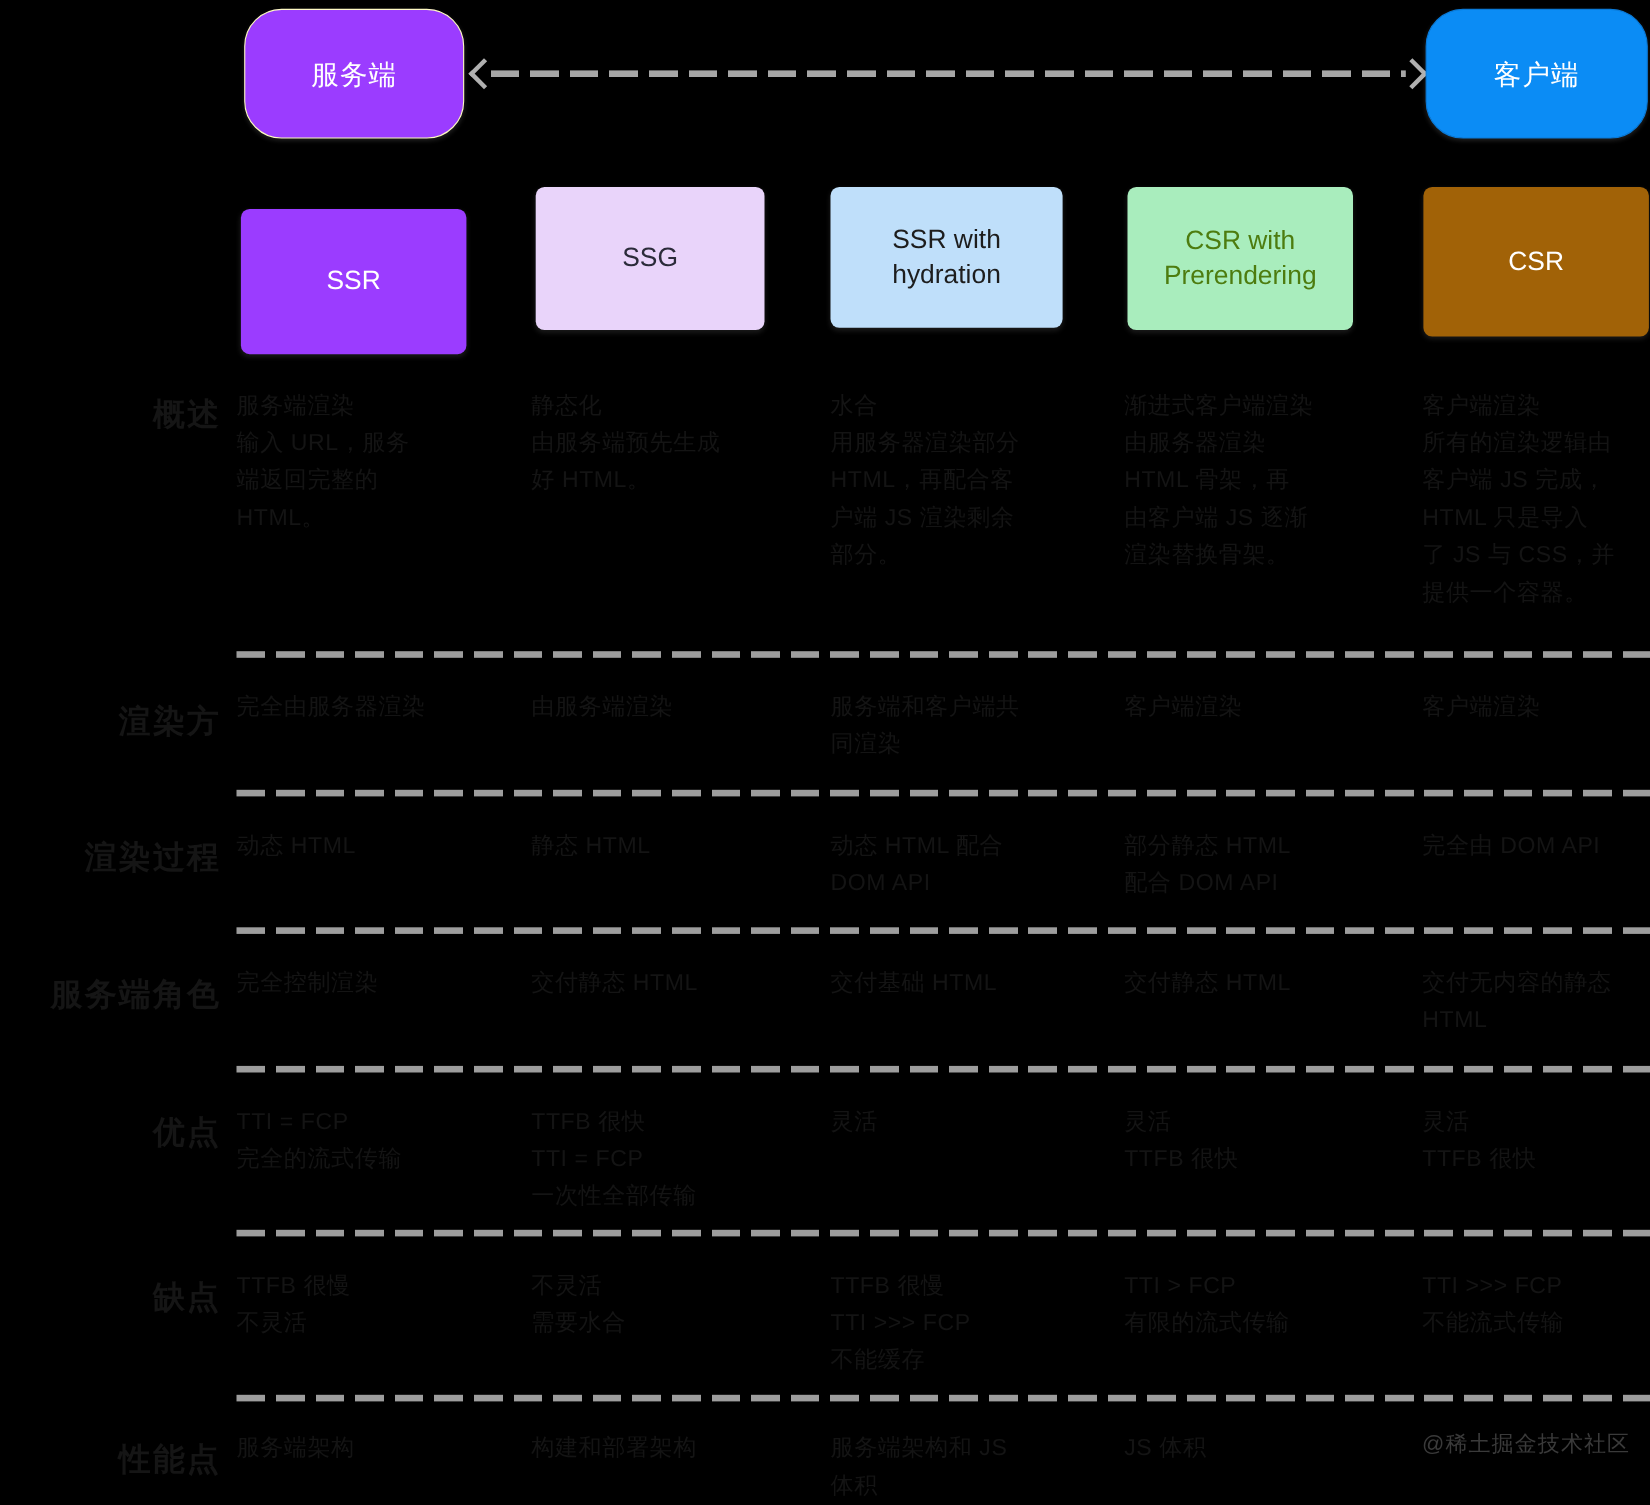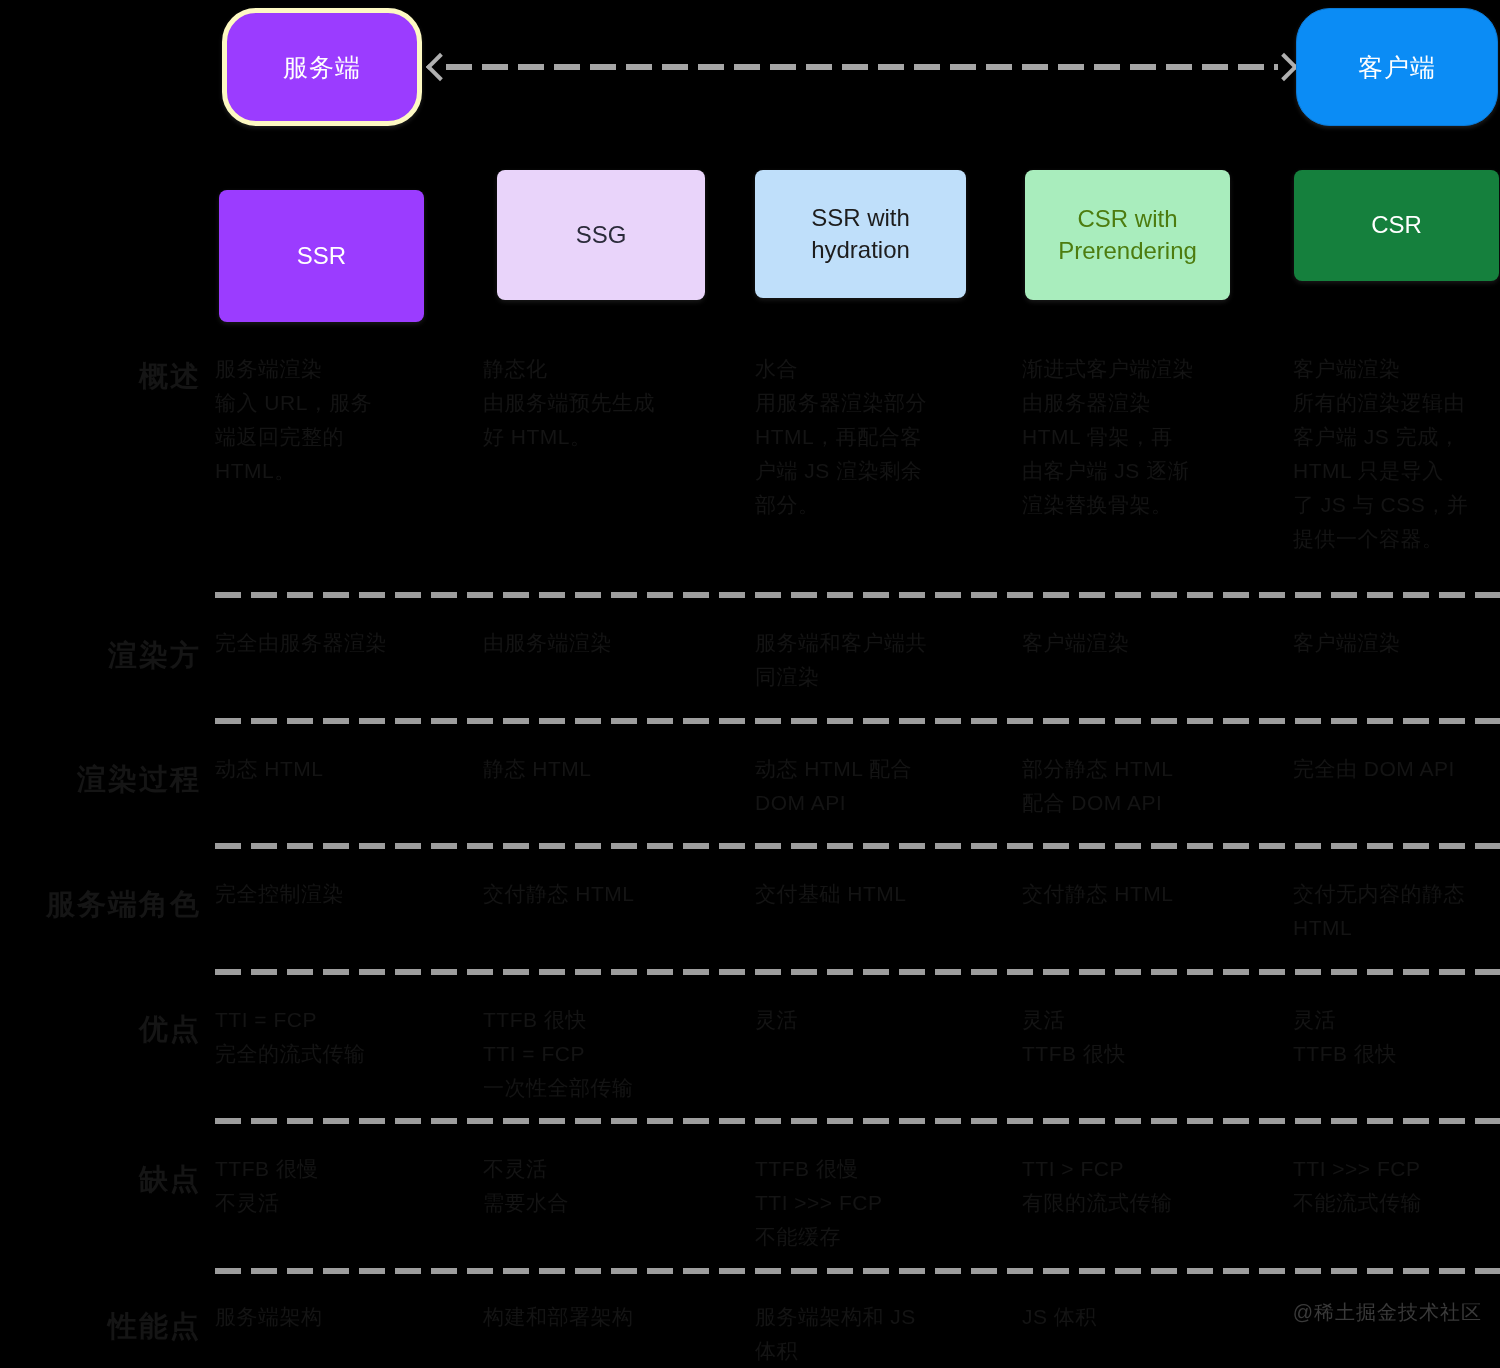--- a/index.html
+++ b/index.html
@@ -26,21 +26,21 @@
     justify-content: center;
     border-radius: 34px;
     font-size: 25px;
     color: #ffffff;
     letter-spacing: 1px;
     box-shadow: 0 2px 4px rgba(255,255,255,0.12);
   }
   .pill.server {
     left: 222px; top: 8px; width: 200px; height: 118px;
     background: #9b3cff;
-    border: 5px solid #fef9c3;
+    border: 1px solid #fef9c3;
   }
   .pill.client {
     left: 1296px; top: 8px; width: 202px; height: 118px;
     background: #0b8cf5;
     border: 1px solid #0a7ad8;
     justify-content: center;
   }
 
   
   .axis-arrow {
@@ -140,32 +140,32 @@
   </div>
 
   <div class="pill client">
     <span>客户端</span>
   </div>
 
   <div id="grid">
       <div class="col-head" style="left: 219px; top: 170px; width: 205px; height: 132px; background: rgb(155, 60, 255); color: rgb(255, 255, 255); margin-top: 20px;">
         <span style="white-space: pre-line;">SSR</span>
       </div>
-      <div class="col-head" style="left: 497px; top: 170px; width: 208px; height: 130px; background: rgb(233, 212, 250); color: rgb(43, 43, 58);">
+      <div class="col-head" style="left: 487px; top: 170px; width: 208px; height: 130px; background: rgb(233, 212, 250); color: rgb(43, 43, 58);">
         <span style="white-space: pre-line;">SSG</span>
       </div>
       <div class="col-head" style="left: 755px; top: 170px; width: 211px; height: 128px; background: rgb(191, 223, 250); color: rgb(29, 29, 29);">
         <span style="white-space: pre-line;">SSR with
 hydration</span>
       </div>
       <div class="col-head" style="left: 1025px; top: 170px; width: 205px; height: 130px; background: rgb(169, 237, 189); color: #4d7c0f;">
         <span style="white-space: pre-line;">CSR with
 Prerendering</span>
       </div>
-      <div class="col-head" style="left: 1294px; top: 170px; width: 205px; height: 111px; background: #15803d; color: rgb(255, 255, 255);">
+      <div class="col-head" style="left: 1294px; top: 170px; width: 205px; height: 136px; background: #a16207; color: rgb(255, 255, 255);">
         <span style="white-space: pre-line;">CSR</span>
       </div>
       <div class="sep" style="top: 592px;"></div>
       <div class="sep" style="top: 718px;"></div>
       <div class="sep" style="top: 843px;"></div>
       <div class="sep" style="top: 969px;"></div>
       <div class="sep" style="top: 1118px;"></div>
       <div class="sep" style="top: 1268px;"></div>
       <div class="row-label" style="left: 0px; top: 357px;">概述</div>
       <div class="cell" style="left: 215px; top: 352px; width: 210px;">服务端渲染

